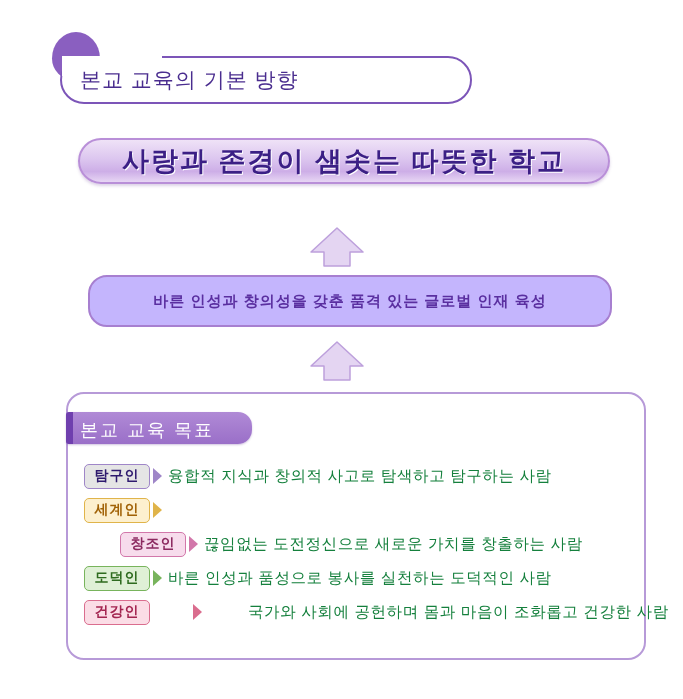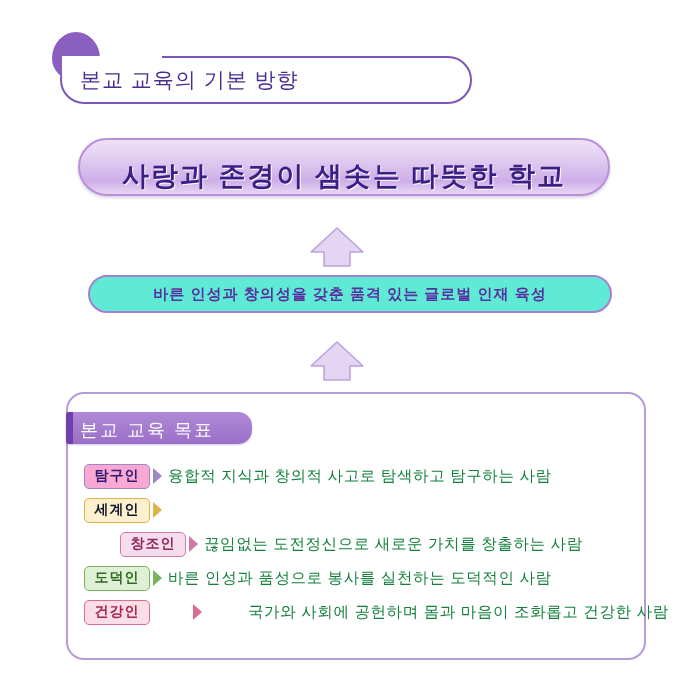--- a/index.html
+++ b/index.html
@@ -61,27 +61,27 @@
     letter-spacing: 1px;
     white-space: nowrap;
   }
 
   
   .banner {
     position: absolute;
     left: 78px;
     top: 138px;
     width: 532px;
-    height: 58px;
+    height: 46px;
     border-radius: 29px;
     background: linear-gradient(180deg,#efe2f7 0%, #dcc6ef 45%, #cdaee7 75%, #e7d6f4 100%);
     border: 2px solid #b98fd8;
     box-sizing: border-box;
     display: flex;
-    align-items: flex-end;
+    align-items: center;
     justify-content: center;
     box-shadow: 0 2px 3px rgba(120,80,160,0.25);
   }
   .banner-text {
     font-size: 27px;
     font-weight: bold;
     color: #3b1f85;
     letter-spacing: 2px;
     white-space: nowrap;
     text-shadow: 1px 1px 0 #ffffff;
@@ -96,24 +96,24 @@
   .arrow svg { display: block; }
   .arrow-1 { left: 308px; top: 226px; }
   .arrow-2 { left: 308px; top: 340px; }
 
   
   .subpill {
     position: absolute;
     left: 88px;
     top: 275px;
     width: 524px;
-    height: 38px;
+    height: 52px;
     border-radius: 19px;
     border: 2px solid #a77fd0;
-    background: #5eead4;
+    background: #c4b5fd;
     box-sizing: border-box;
     display: flex;
     align-items: center;
     justify-content: center;
   }
   .subpill-text {
     font-size: 15px;
     font-weight: bold;
     color: #5a2fa0;
     letter-spacing: 1px;
@@ -235,29 +235,29 @@
   </svg>
 </div>
 
 <div class="goals-box"></div>
 <div class="goals-title-tab"></div>
 <div class="goals-title-bar"></div>
 <div class="goals-title-text">본교 교육 목표</div>
 
 <div id="goal-rows">
     <div class="goal-row" style="top: 462px;">
-      <div class="goal-tag" style="background: #f9a8d4; border: 1.5px solid rgb(159, 134, 200);">
+      <div class="goal-tag" style="background: #e5e5e5; border: 1.5px solid rgb(159, 134, 200);">
         <span class="goal-tag-label" style="color: rgb(46, 26, 110);">탐구인</span>
       </div>
       <span style="display: inline-block; width: 0px; height: 0px; margin-left: -10px; margin-right: 6px; border-top: 8px solid transparent; border-bottom: 8px solid transparent; border-left: 9px solid rgb(159, 134, 200);"></span>
       <span class="goal-text">융합적 지식과 창의적 사고로 탐색하고 탐구하는 사람</span>
     </div>
     <div class="goal-row" style="top: 496px;">
       <div class="goal-tag" style="background: rgb(253, 240, 207); border: 1.5px solid rgb(224, 180, 74);">
-        <span class="goal-tag-label" style="color: #0f172a;">세계인</span>
+        <span class="goal-tag-label" style="color: #a16207;">세계인</span>
       </div>
       <span style="display: inline-block; width: 0px; height: 0px; margin-left: -10px; margin-right: 6px; border-top: 8px solid transparent; border-bottom: 8px solid transparent; border-left: 9px solid rgb(224, 180, 74);"></span>
     </div>
     <div class="goal-row" style="top: 530px; padding-left: 36px;">
       <div class="goal-tag" style="background: rgb(247, 220, 236); border: 1.5px solid rgb(210, 119, 170);">
         <span class="goal-tag-label" style="color: rgb(140, 42, 96);">창조인</span>
       </div>
       <span style="display: inline-block; width: 0px; height: 0px; margin-left: -10px; margin-right: 6px; border-top: 8px solid transparent; border-bottom: 8px solid transparent; border-left: 9px solid rgb(210, 119, 170);"></span>
       <span class="goal-text">끊임없는 도전정신으로 새로운 가치를 창출하는 사람</span>
     </div>

